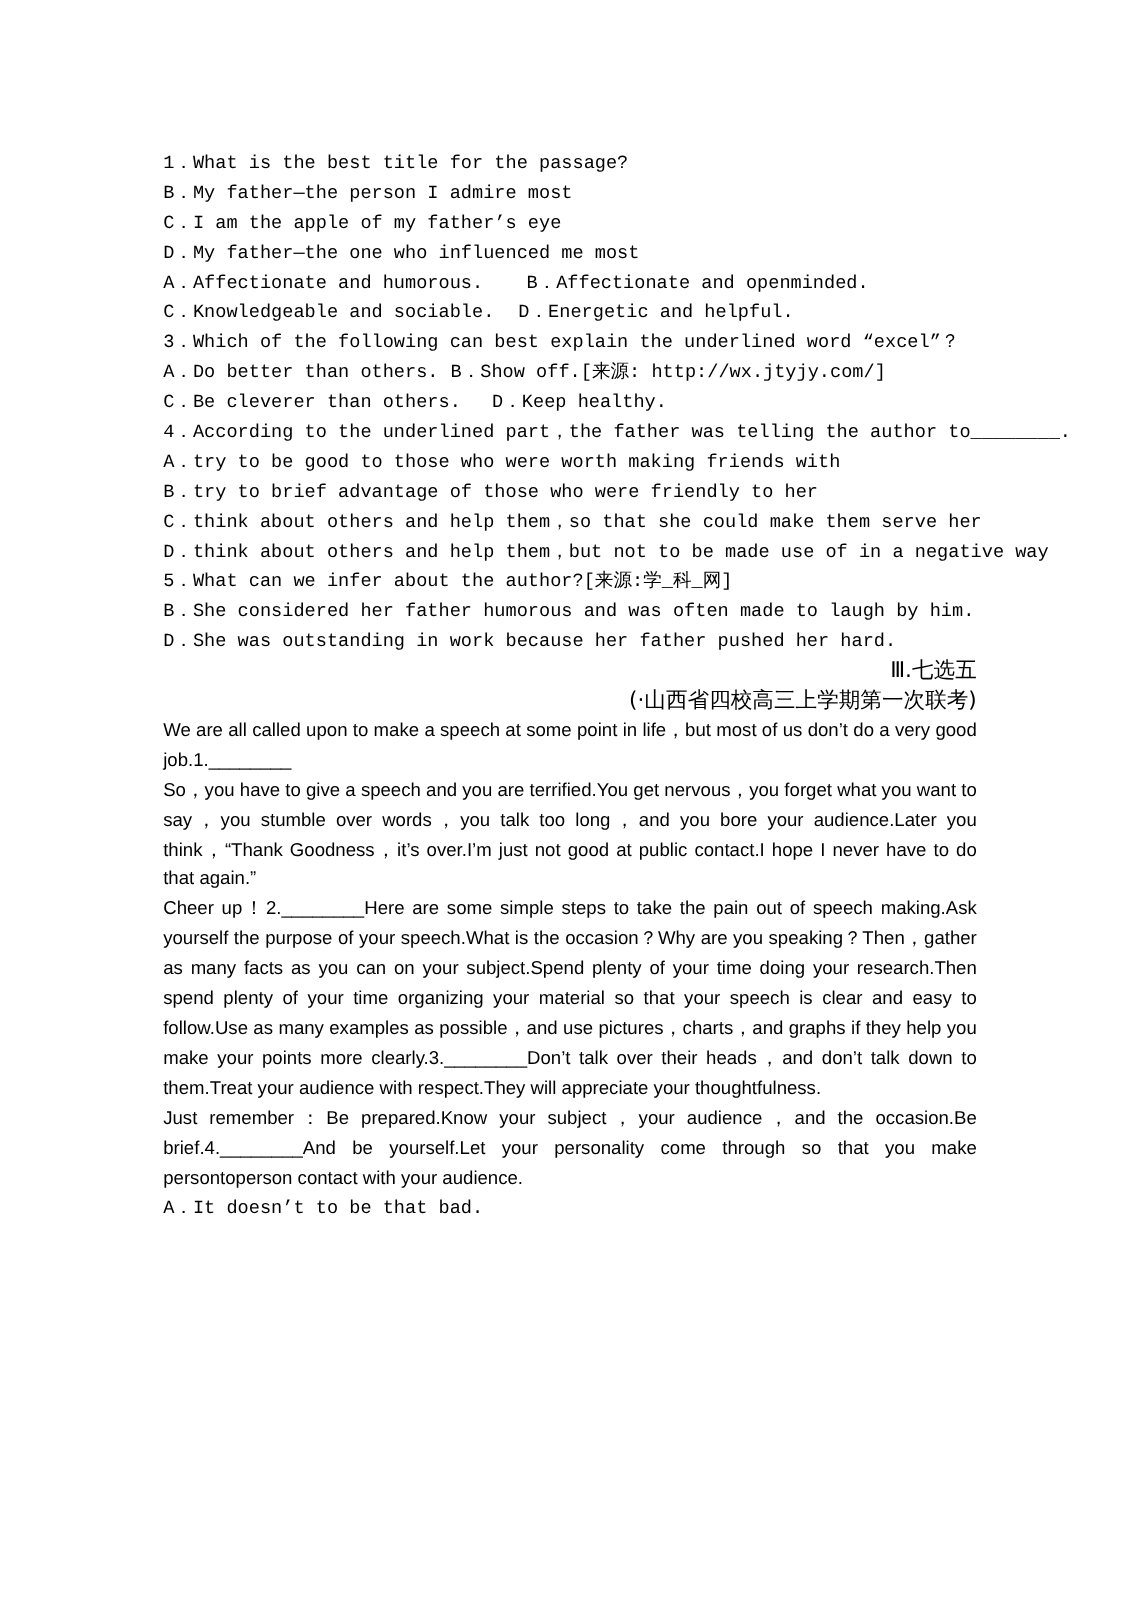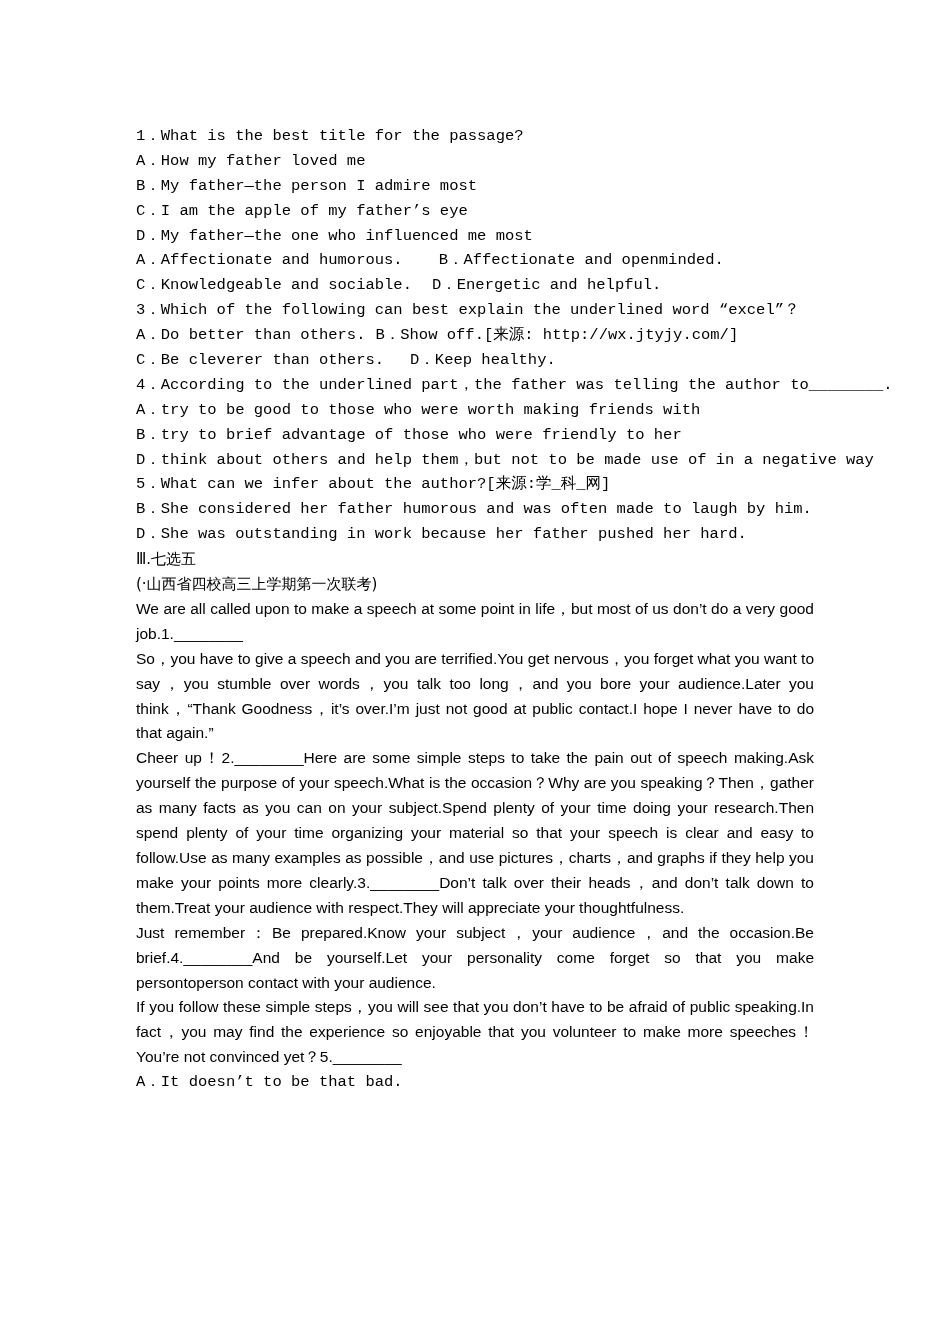--- a/index.html
+++ b/index.html
@@ -27,33 +27,33 @@
       white-space: nowrap;
       height: 24.9px;
       font-family: Liberation Mono, monospace;
     }
     .para {
       text-align: justify;
       text-align-last: left;
     }
     .cjk {
       font-family: "DejaVu Sans", sans-serif;
-      font-size: 15px;
+      font-size: 18px;
+      text-align: right;
     }
     .opt-gap {
       display: inline-block;
     }
   </style>
 </head>
 <body>
 
 <div class="page">
 
   <div class="line">1．What is the best title for the passage?</div>
-  <div class="line">A．How my father loved me</div>
   <div class="line">B．My father—the person I admire most</div>
   <div class="line">C．I am the apple of my father’s eye</div>
   <div class="line">D．My father—the one who influenced me most</div>
 
   <div class="line">
     <span>A．Affectionate and humorous.</span><span class="opt-gap" style="width:36px"></span><span>B．Affectionate and openminded.</span>
   </div>
   <div class="line">
     <span>C．Knowledgeable and sociable.</span><span class="opt-gap" style="width:20px"></span><span>D．Energetic and helpful.</span>
   </div>
@@ -62,29 +62,29 @@
   <div class="line">
     <span>A．Do better than others.</span><span class="opt-gap" style="width:10px"></span><span>B．Show off.[来源: http://wx.jtyjy.com/]</span>
   </div>
   <div class="line">
     <span>C．Be cleverer than others.</span><span class="opt-gap" style="width:26px"></span><span>D．Keep healthy.</span>
   </div>
 
   <div class="line">4．According to the underlined part，the father was telling the author to________.</div>
   <div class="line">A．try to be good to those who were worth making friends with</div>
   <div class="line">B．try to brief advantage of those who were friendly to her</div>
+  <div class="line">C．think about others and help them，so that she could make them serve her</div>
   <div class="line">D．think about others and help them，but not to be made use of in a negative way</div>
 
   <div class="line">5．What can we infer about the author?[来源:学_科_网]</div>
   <div class="line">B．She considered her father humorous and was often made to laugh by him.</div>
   <div class="line">D．She was outstanding in work because her father pushed her hard.</div>
 
   <div class="line cjk">Ⅲ.七选五</div>
   <div class="line cjk">(·山西省四校高三上学期第一次联考)</div>
 
   <div class="para">We are all called upon to make a speech at some point in life，but most of us don’t do a very good job.1.________</div>
   <div class="para">So，you have to give a speech and you are terrified.You get nervous，you forget what you want to say，you stumble over words，you talk too long，and you bore your audience.Later you think，“Thank Goodness，it’s over.I’m just not good at public contact.I hope I never have to do that again.”</div>
   <div class="para">Cheer up！2.________Here are some simple steps to take the pain out of speech making.Ask yourself the purpose of your speech.What is the occasion？Why are you speaking？Then，gather as many facts as you can on your subject.Spend plenty of your time doing your research.Then spend plenty of your time organizing your material so that your speech is clear and easy to follow.Use as many examples as possible，and use pictures，charts，and graphs if they help you make your points more clearly.3.________Don’t talk over their heads，and don’t talk down to them.Treat your audience with respect.They will appreciate your thoughtfulness.</div>
-  <div class="para">Just remember：Be prepared.Know your subject，your audience，and the occasion.Be brief.4.________And be yourself.Let your personality come forget so that you make persontoperson contact with your audience.</div>
-  <div class="para">If you follow these simple steps，you will see that you don’t have to be afraid of public speaking.In fact，you may find the experience so enjoyable that you volunteer to make more speeches！You’re not convinced yet？5.________</div>
+  <div class="para">Just remember：Be prepared.Know your subject，your audience，and the occasion.Be brief.4.________And be yourself.Let your personality come through so that you make persontoperson contact with your audience.</div>
 
   <div class="line">A．It doesn’t to be that bad.</div>
 </div>
 
 </body></html>

